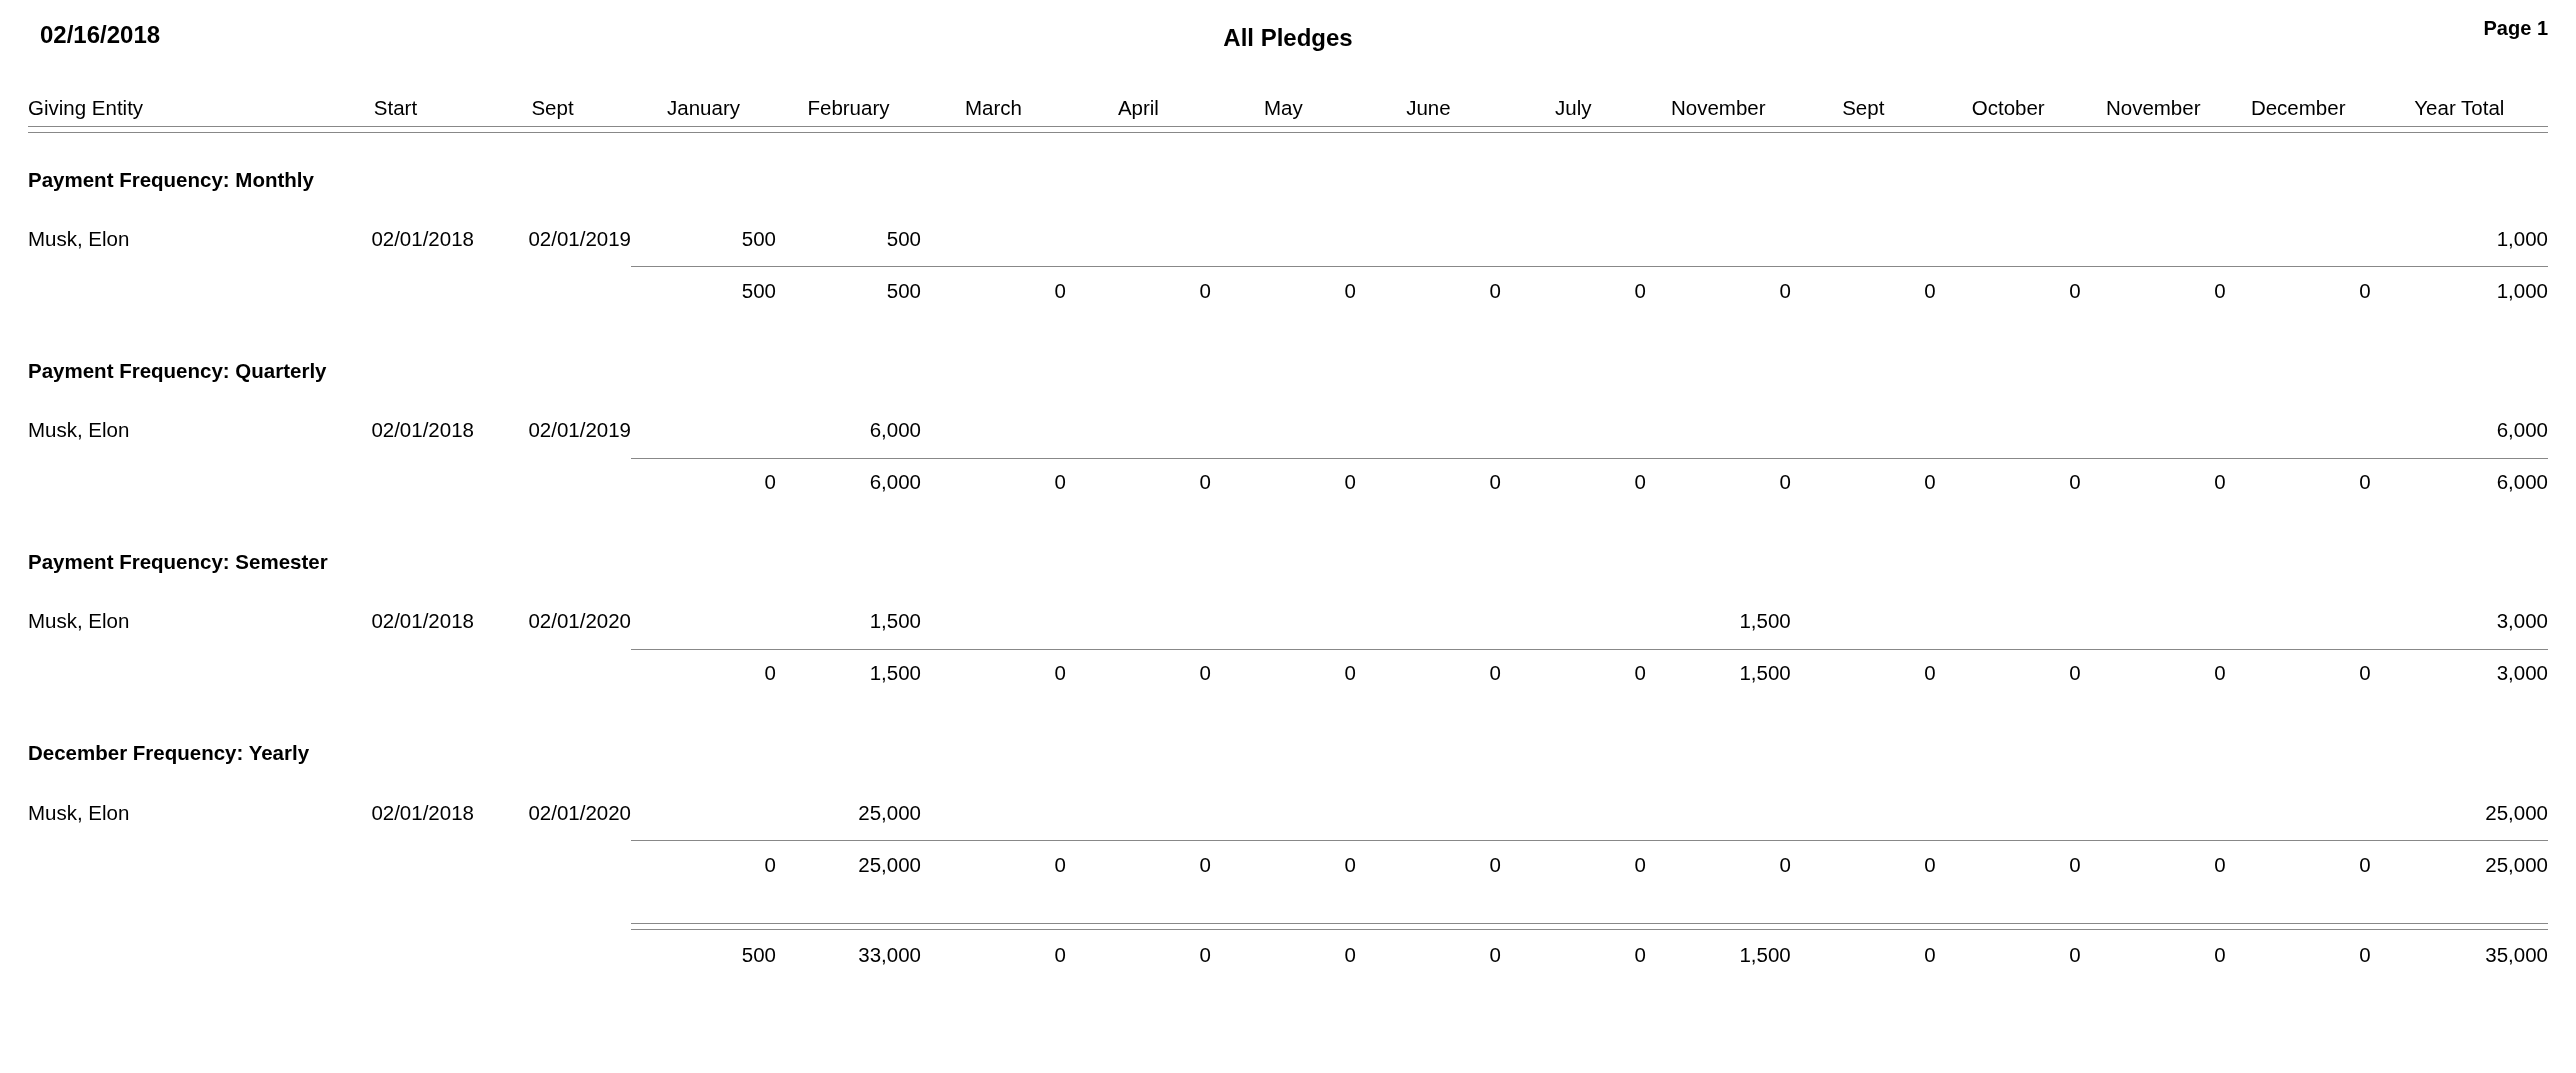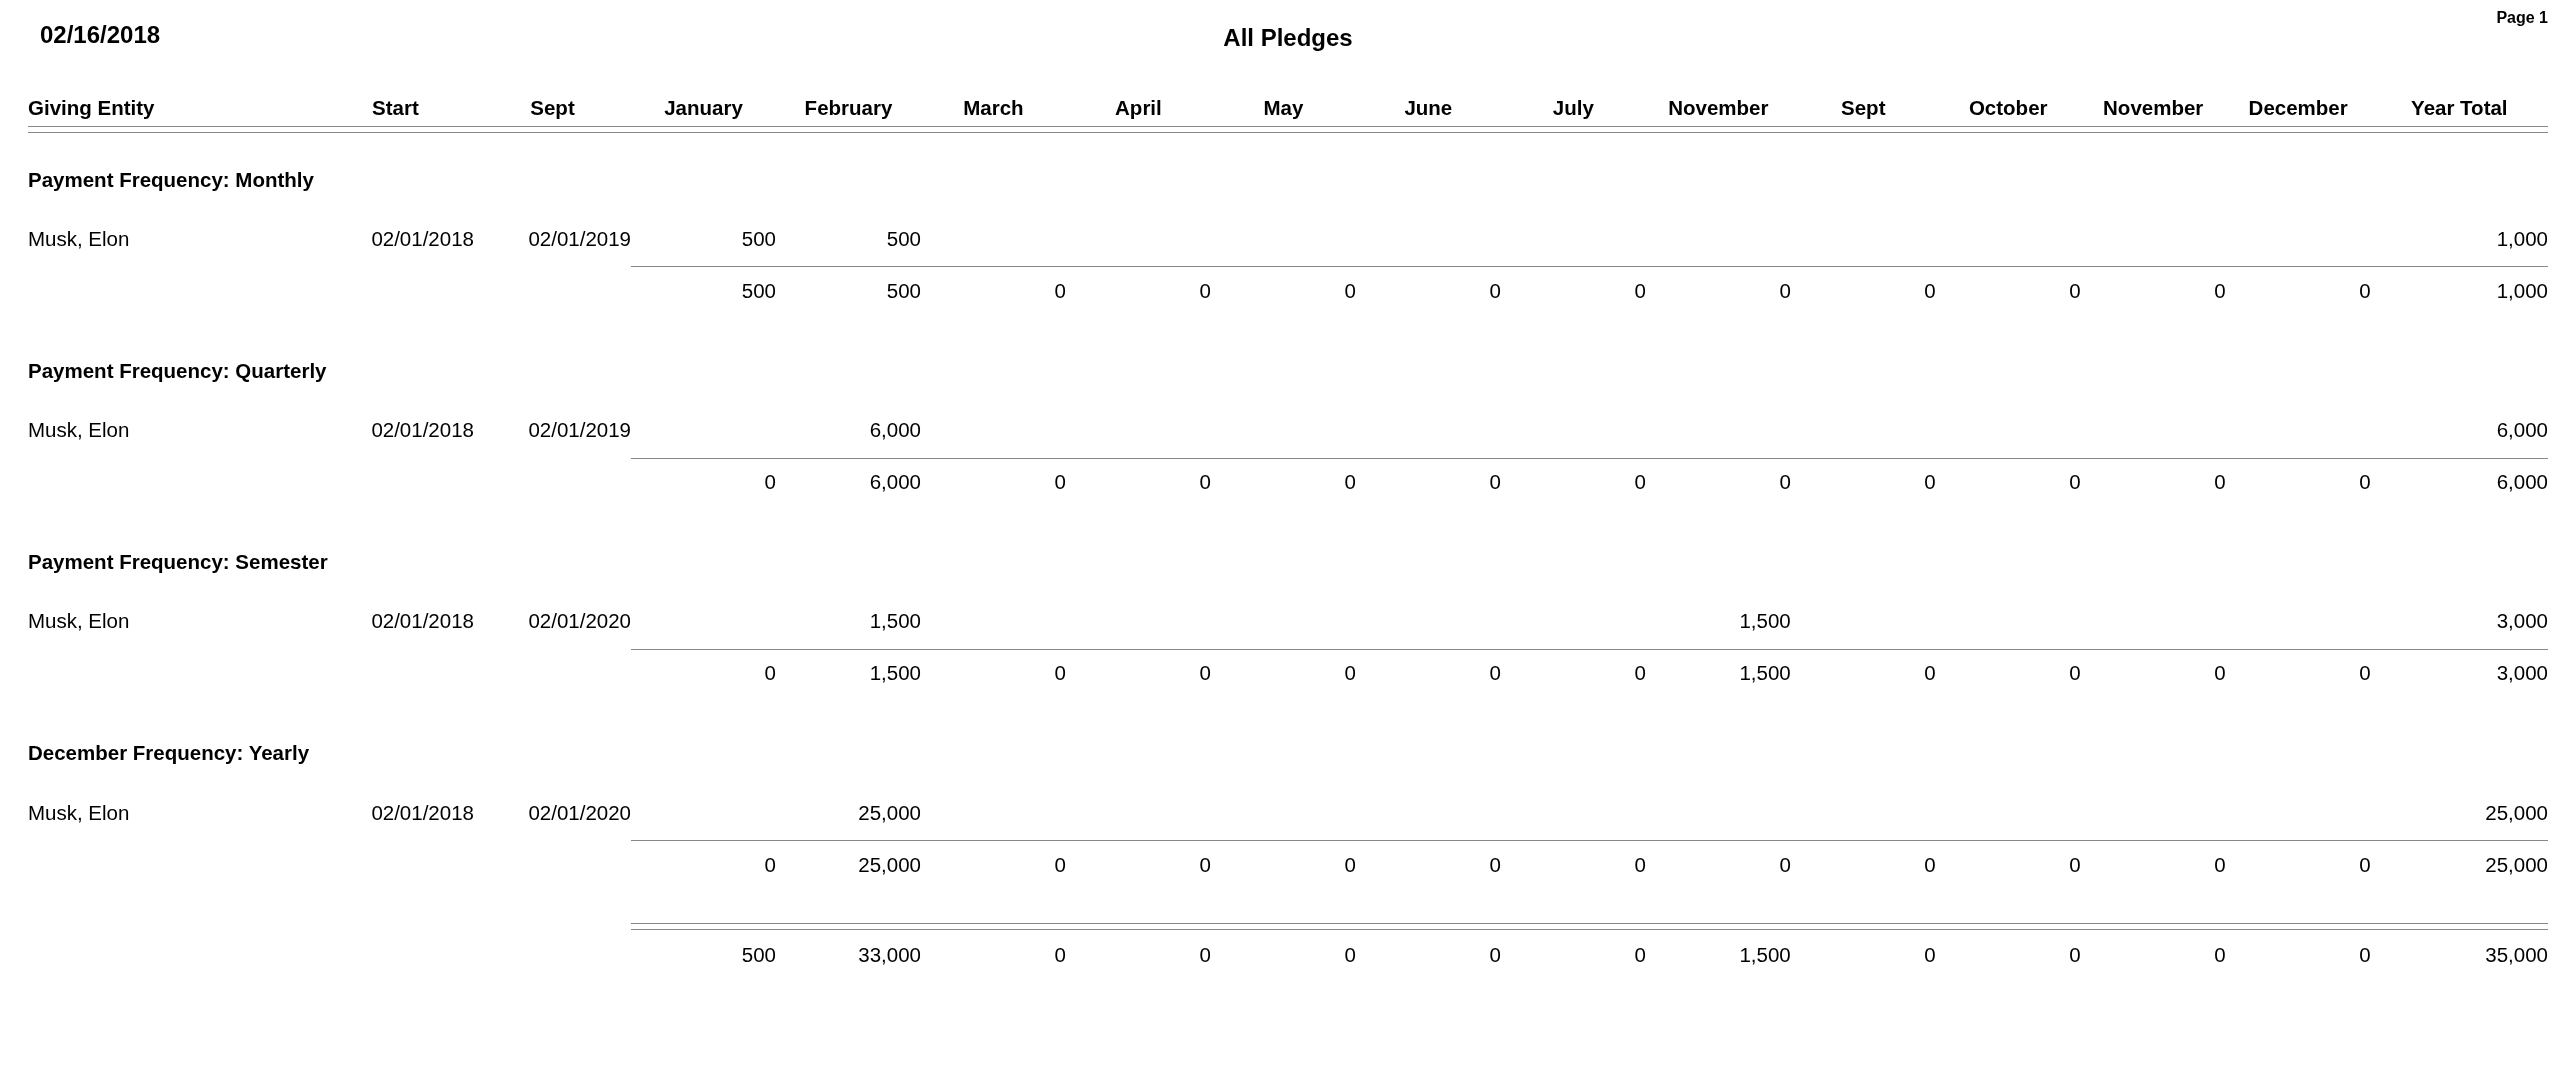--- a/index.html
+++ b/index.html
@@ -35,22 +35,22 @@
     position: absolute;
     left: 12px;
     top: 21.3px;
     font-size: 24px;
     font-weight: bold;
     letter-spacing: 0px;
   }
   .hdr-page {
     position: absolute;
     right: 0;
-    top: 9px;
-    font-size: 16px;
+    top: 17px;
+    font-size: 20px;
     font-weight: bold;
   }
   .hdr-titles {
     text-align: center;
   }
   .hdr-title {
     font-size: 24px;
     font-weight: bold;
     line-height: 33px;
   }
@@ -75,21 +75,21 @@
 
   
   col.c-entity   { width: 287px; }
   col.c-start    { width: 156px; }
   col.c-stop     { width: 156px; }
   col.c-num      { width: 144px; }
   col.c-total    { width: 176px; }
 
   
   .colhead {
-    font-weight: bold;
+    font-weight: normal;
     font-size: 20.5px;
     line-height: 20.5px;
     white-space: nowrap;
   }
   .colhead-inner {
     display: block;
     padding-bottom: 7.4px;
   }
   th.th-left  { text-align: left; }
   th.th-right { }

